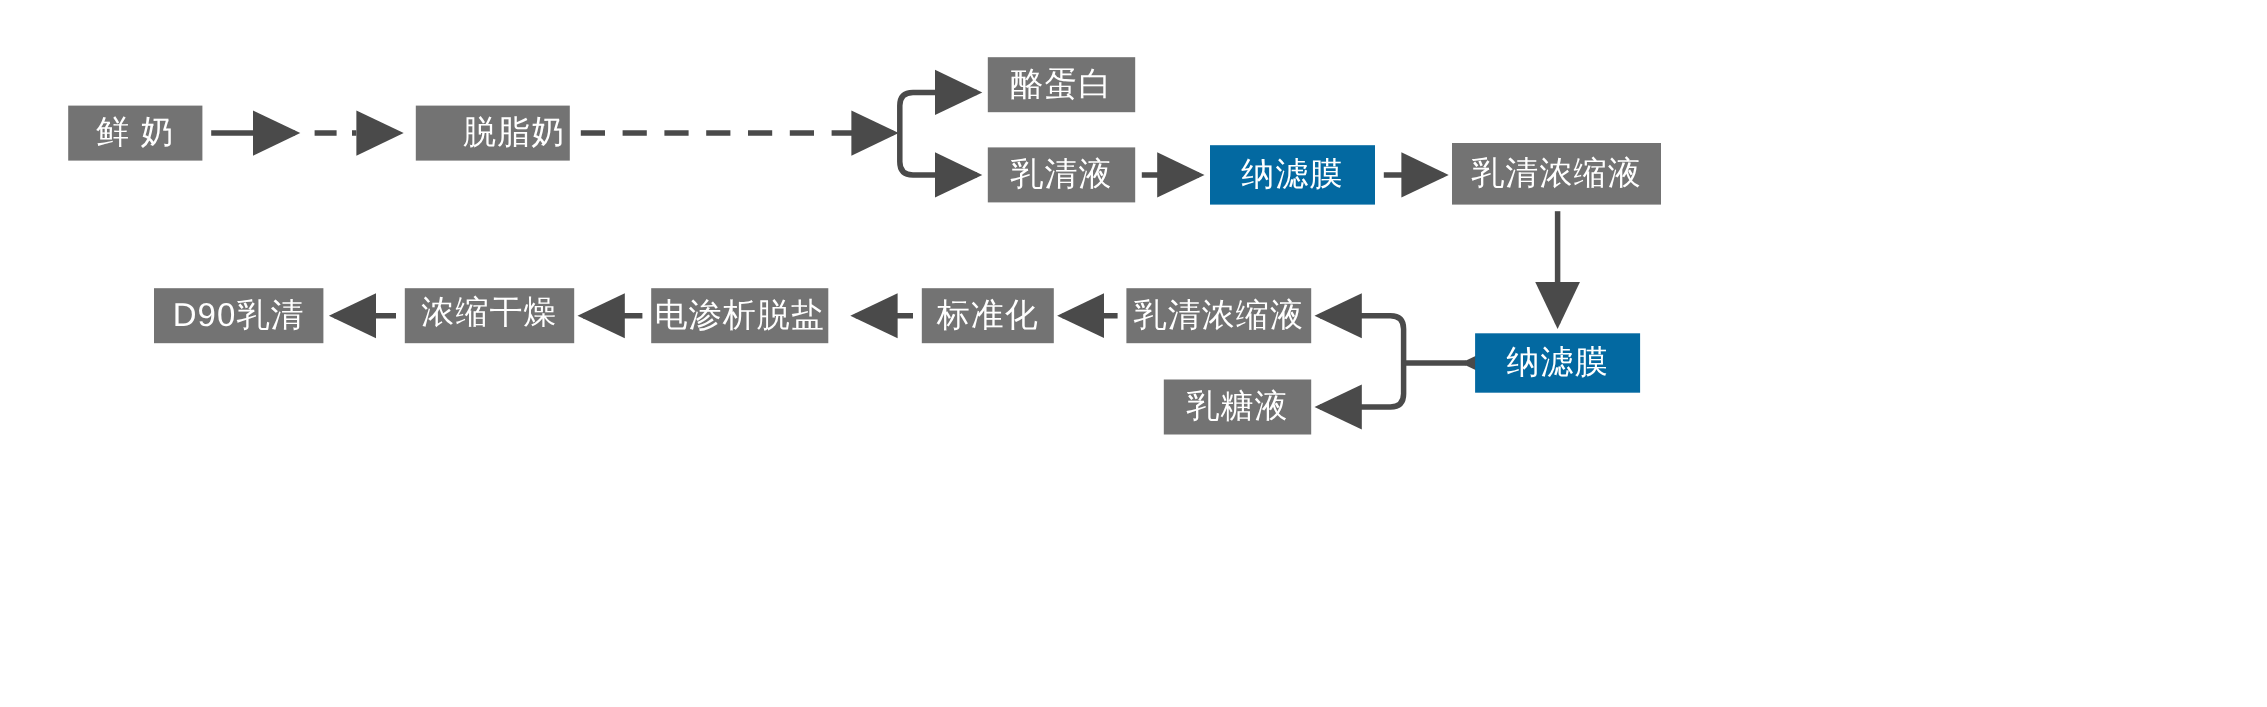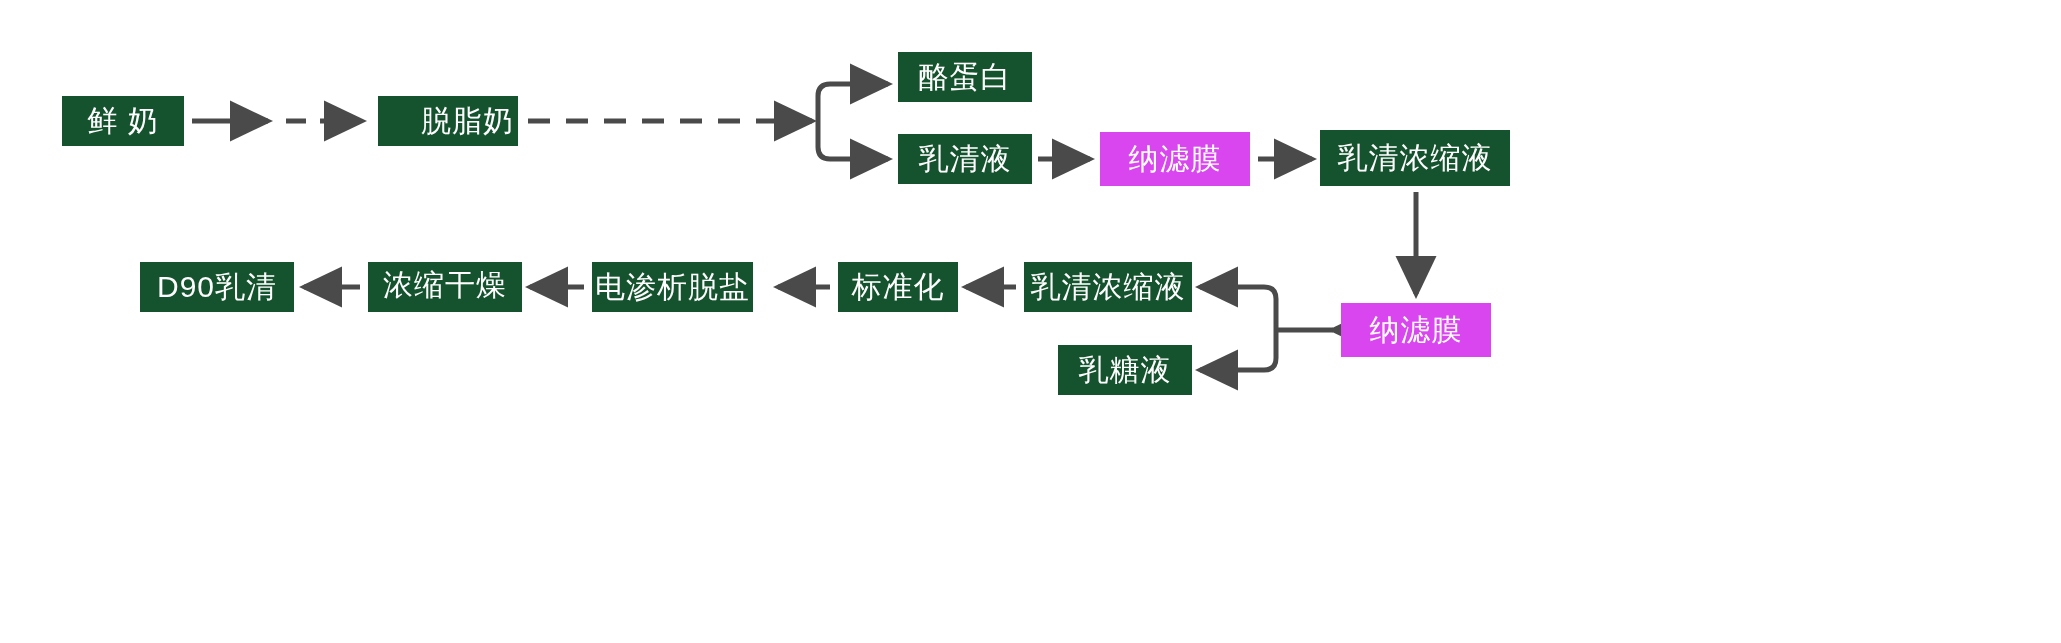--- a/index.html
+++ b/index.html
@@ -3,22 +3,22 @@
 <meta charset="utf-8">
 <style>
   html,body{margin:0;padding:0;background:#ffffff;}
   body{width:2061px;height:643px;position:relative;overflow:hidden;
        font-family:"Liberation Sans","DejaVu Sans",sans-serif;}
   #canvas{position:absolute;inset:0;width:2061px;height:643px;}
   svg.edges{position:absolute;left:0;top:0;width:2061px;height:643px;pointer-events:none;}
   .node{position:absolute;display:flex;align-items:center;justify-content:center;
         color:#ffffff;font-size:30px;line-height:1;letter-spacing:1px;
         white-space:nowrap;box-sizing:border-box;}
-  .node.light{background:#14532d;}
-  .node.dark{background:#d946ef;}
+  .node.light{background:#737373;}
+  .node.dark{background:#0369a1;}
 </style>
 </head>
 <body>
 
 <div id="canvas">
 
   <svg class="edges" viewBox="0 0 2061 643" xmlns="http://www.w3.org/2000/svg">
     <defs>
       <marker id="ah" markerWidth="9" markerHeight="9" refX="7.6" refY="4.5" orient="auto" markerUnits="strokeWidth">
         <path d="M0,0.4 L8.6,4.5 L0,8.6 z" fill="#4A4A4A"></path>

